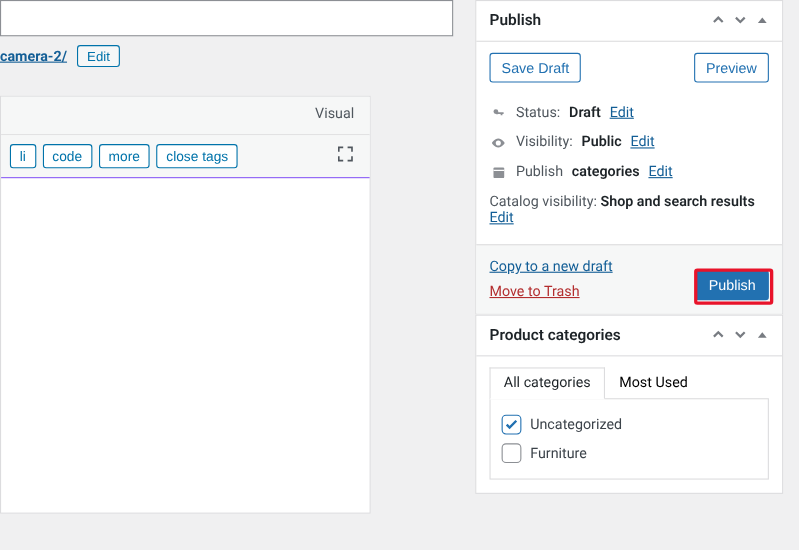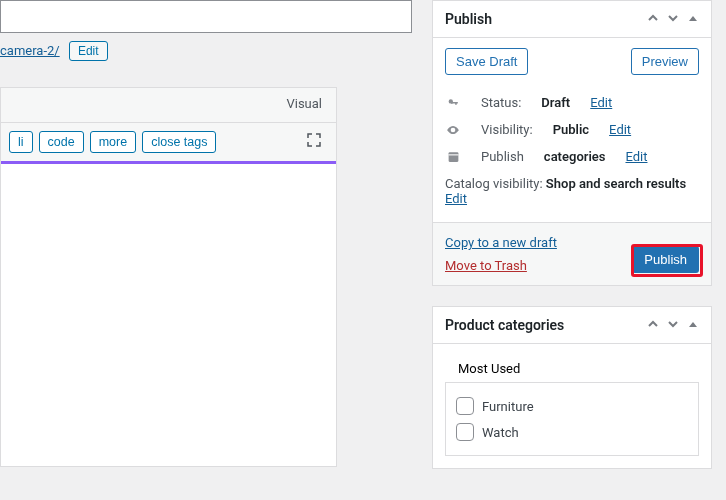--- a/index.html
+++ b/index.html
@@ -4,46 +4,46 @@
 <style>
   * { box-sizing: border-box; margin: 0; padding: 0; }
   body { font-family: -apple-system, BlinkMacSystemFont, "Segoe UI", Roboto, sans-serif; font-size: 13px; color: #3c434a; background: #f0f0f1; width: 726px; height: 500px; overflow: hidden; position: relative; }
   
   .left-col { position: absolute; left: 0; top: 0; width: 422px; height: 500px; }
   .right-col { position: absolute; left: 432px; top: 0; width: 280px; height: 500px; }
 
   .title-input { background: #fff; border: 1px solid #8c8f94; width: 412px; height: 33px; margin-top: 0; margin-left: 0; }
   
   .permalink { margin: 8px 0 0 0; font-size: 13px; }
-  .permalink a.slug { color: #135e96; text-decoration: underline; font-weight: 400; }
+  .permalink a.slug { color: #135e96; text-decoration: underline; font-weight: 700; }
   .btn-small { display: inline-block; border: 1px solid #0073aa; color: #0073aa; background: #f6f7f7; padding: 2px 8px; border-radius: 3px; font-size: 12px; cursor: pointer; margin-left: 6px; }
   
   .editor-area { background: #fff; border: 1px solid #dcdcde; margin-top: 26px; width: 337px; height: 380px; }
   .editor-tabs { height: 35px; display: flex; justify-content: flex-end; border-bottom: 1px solid #dcdcde; background:#f6f7f7; }
   .editor-tab { padding: 8px 14px; color: #50575e; font-size: 13px; cursor: pointer; }
   .editor-tab.last { background: #fff; border-left: 1px solid #dcdcde; }
 
-  .toolbar { display: flex; gap: 6px; padding: 8px; background: #f6f7f7; border-bottom: 3px solid #8b5cf6; align-items: center; }
+  .toolbar { display: flex; gap: 6px; padding: 8px; background: #f6f7f7; border-bottom: 1px solid #8b5cf6; align-items: center; }
   .tool-btn { border: 1px solid #0073aa; color: #0073aa; background: #fff; padding: 3px 8px; border-radius: 3px; font-size: 12.5px; cursor: pointer; }
   .fullscreen-icon { margin-left: auto; margin-right: 6px; color: #50575e; cursor: pointer; font-size: 16px; }
   .editor-body { height: 295px; }
   
   .editor-footer { height: 30px; background: #f6f7f7; border-top: 1px solid #dcdcde; display: flex; align-items: center; justify-content: flex-end; padding: 0 10px; font-size: 12.5px; color: #50575e; }
 
-  .metabox { background: #fff; border: 1px solid #dcdcde; margin-bottom: 20px; }
+  .metabox { background: #fff; border: 1px solid #dcdcde; }
   .metabox-header { display: flex; align-items: center; justify-content: space-between; padding: 10px 12px; border-bottom: 1px solid #dcdcde; }
   .metabox-header h2 { font-size: 14px; font-weight: 600; color: #1d2327; }
   .header-icons { display: flex; gap: 8px; color: #787c82; }
   .header-icons span { cursor: pointer; font-size: 12px; }
   
   .publish-body { padding: 10px 12px; }
   .pub-row { display: flex; justify-content: space-between; margin-bottom: 14px; }
   .btn-outline { border: 1px solid #2271b1; color: #2271b1; background: #fff; padding: 5px 10px; border-radius: 3px; font-size: 13px; cursor: pointer; }
   
-  .meta-line { display: flex; align-items: center; gap: 20px; padding: 6px 0; font-size: 13px; color: #50575e; }
+  .meta-line { display: flex; align-items: center; gap: 8px; padding: 6px 0; font-size: 13px; color: #50575e; }
   .meta-line .icon { width: 16px; color: #8c8f94; display: inline-flex; justify-content: center; }
   .meta-line strong { color: #1d2327; font-weight: 600; }
   .edit-link { color: #135e96; text-decoration: underline; cursor: pointer; }
   
   .catalog-line { padding: 6px 0; font-size: 13px; color: #50575e; }
   .catalog-line strong { color: #1d2327; font-weight: 600; }
 
   .publish-actions { border-top: 1px solid #dcdcde; background: #f6f7f7; padding: 12px; position: relative; }
   .copy-link { color: #135e96; text-decoration: underline; font-size: 13px; cursor: pointer; display: block; margin-bottom: 8px; }
   .trash-link { color: #b32d2e; text-decoration: underline; font-size: 13px; cursor: pointer; }
@@ -173,30 +173,33 @@
             </svg></span>
         <span><svg width="12" height="12" viewBox="0 0 12 12" fill="none" stroke="#787c82" stroke-width="2">
               <path d="M2 4l4 4 4-4"></path>
             </svg></span>
         <span><svg width="12" height="12" viewBox="0 0 12 12" fill="#787c82">
               <path d="M2 9l4-5 4 5z"></path>
             </svg></span>
       </div>
     </div>
     <div class="cat-tabs">
+      <div class="cat-tab active">All categories</div>
       <div class="cat-tab inactive">Most Used</div>
     </div>
     <div class="cat-list">
+      <div class="cat-item">
+        <span class="checkbox checked">
+          <svg viewBox="0 0 16 16" fill="none" stroke="#2271b1" stroke-width="2.5">
+              <path d="M3 8l3 3 7-7"></path>
+            </svg>
+        </span>
+        <span>Uncategorized</span>
+      </div>
       <div class="cat-item">
         <span class="checkbox">
           
         </span>
         <span>Furniture</span>
       </div>
-      <div class="cat-item">
-        <span class="checkbox">
-          
-        </span>
-        <span>Watch</span>
-      </div>
     </div>
   </div>
 </div>
 
 </body></html>

